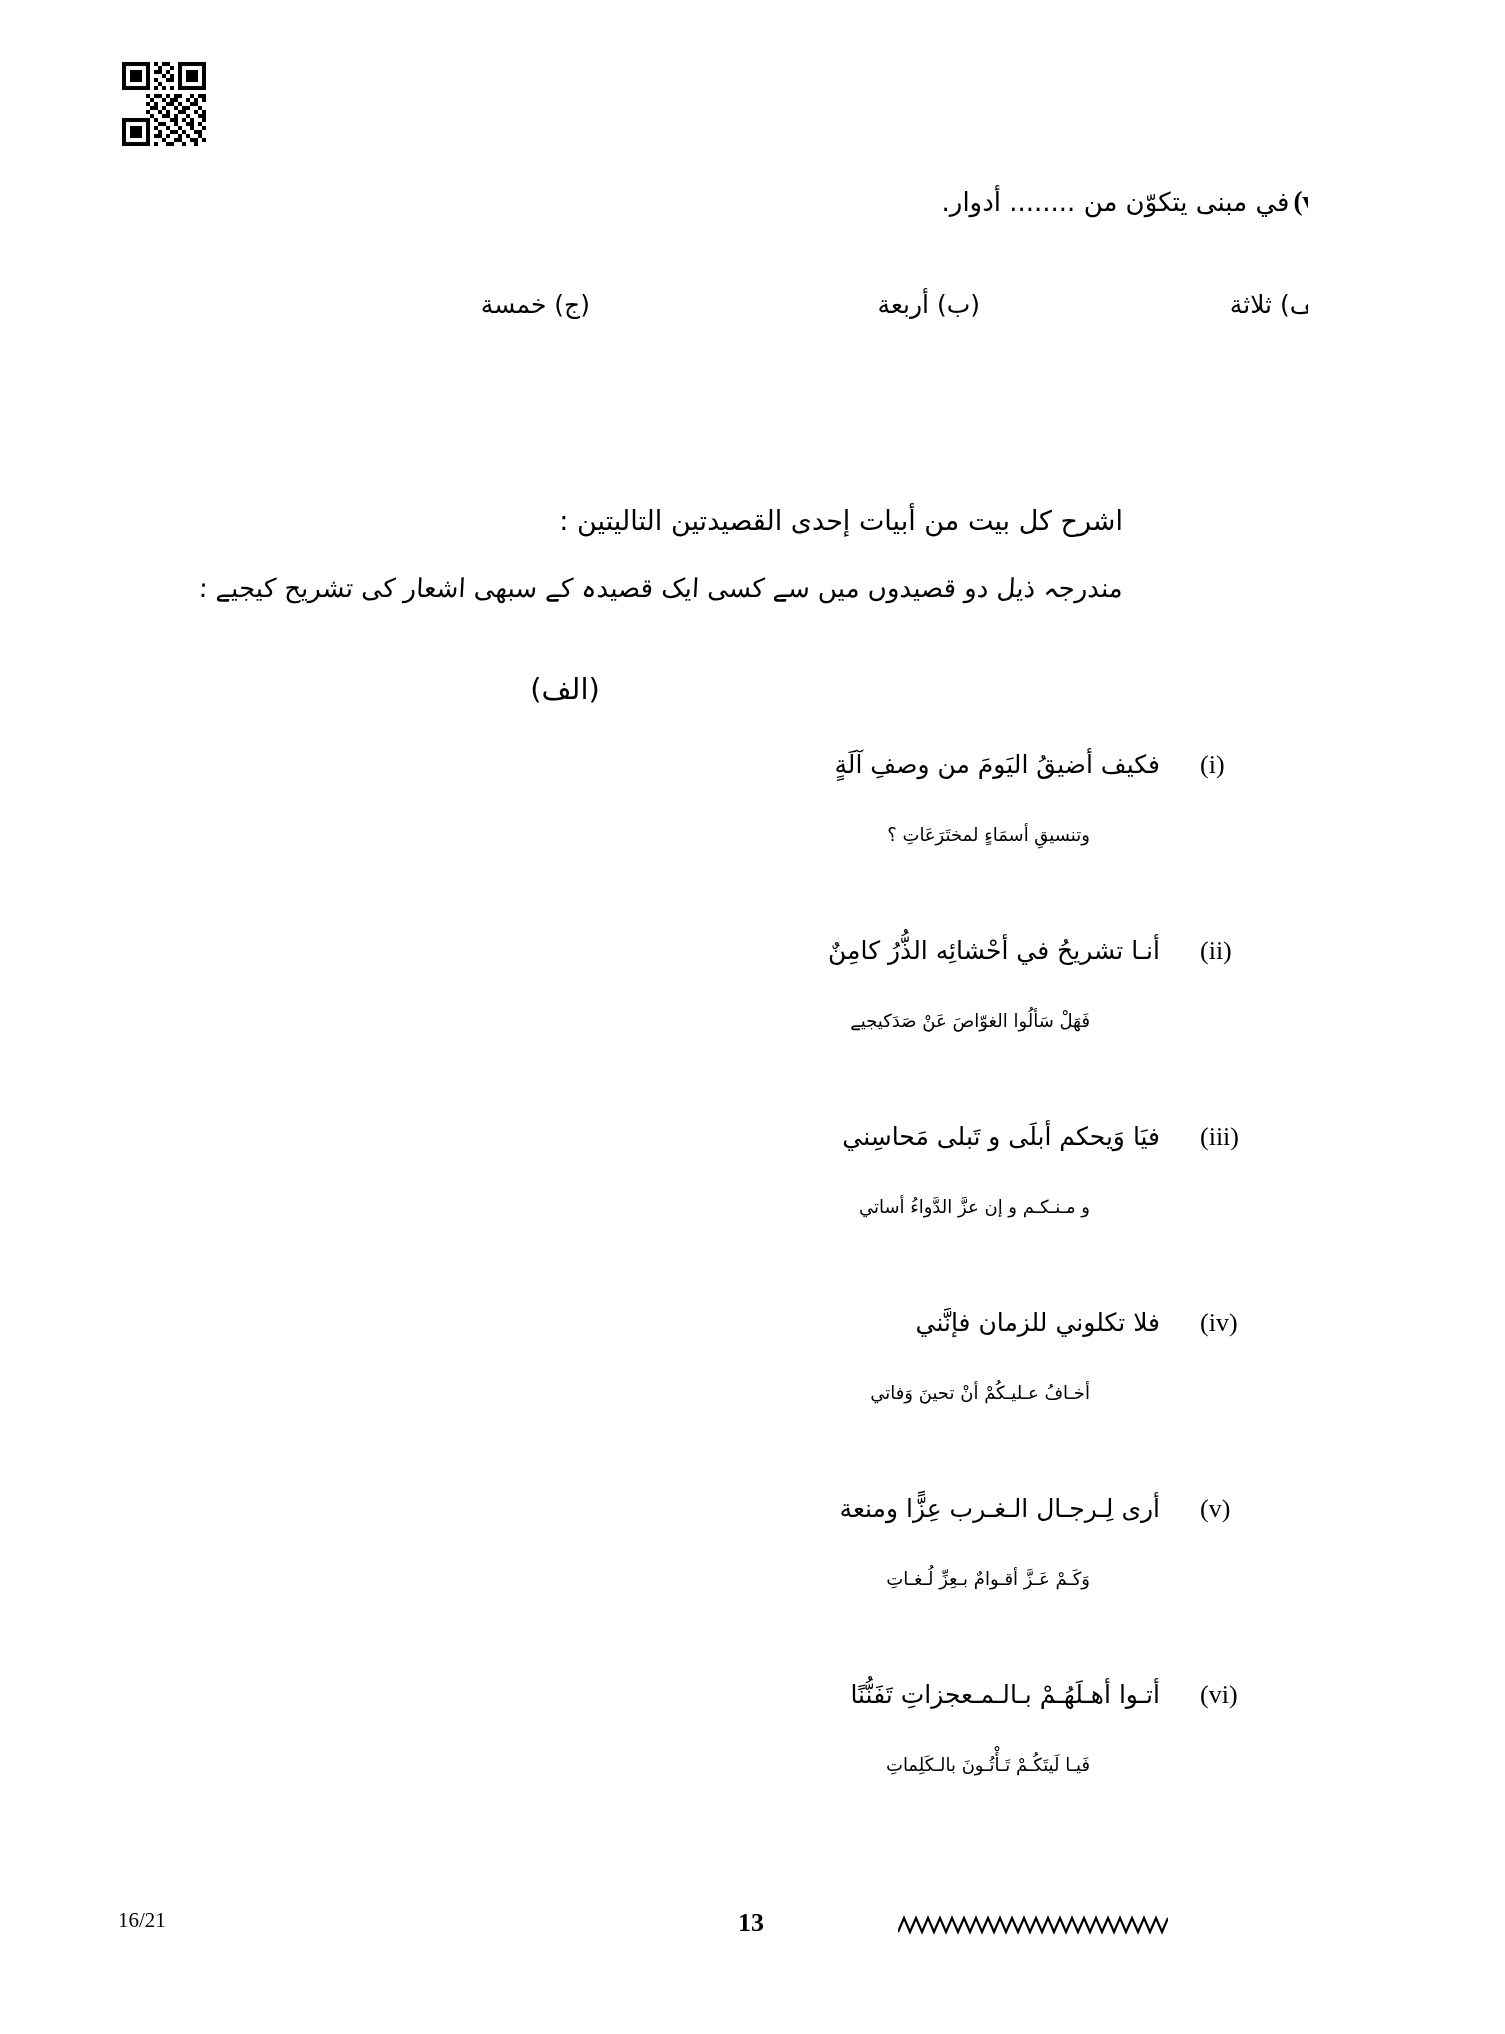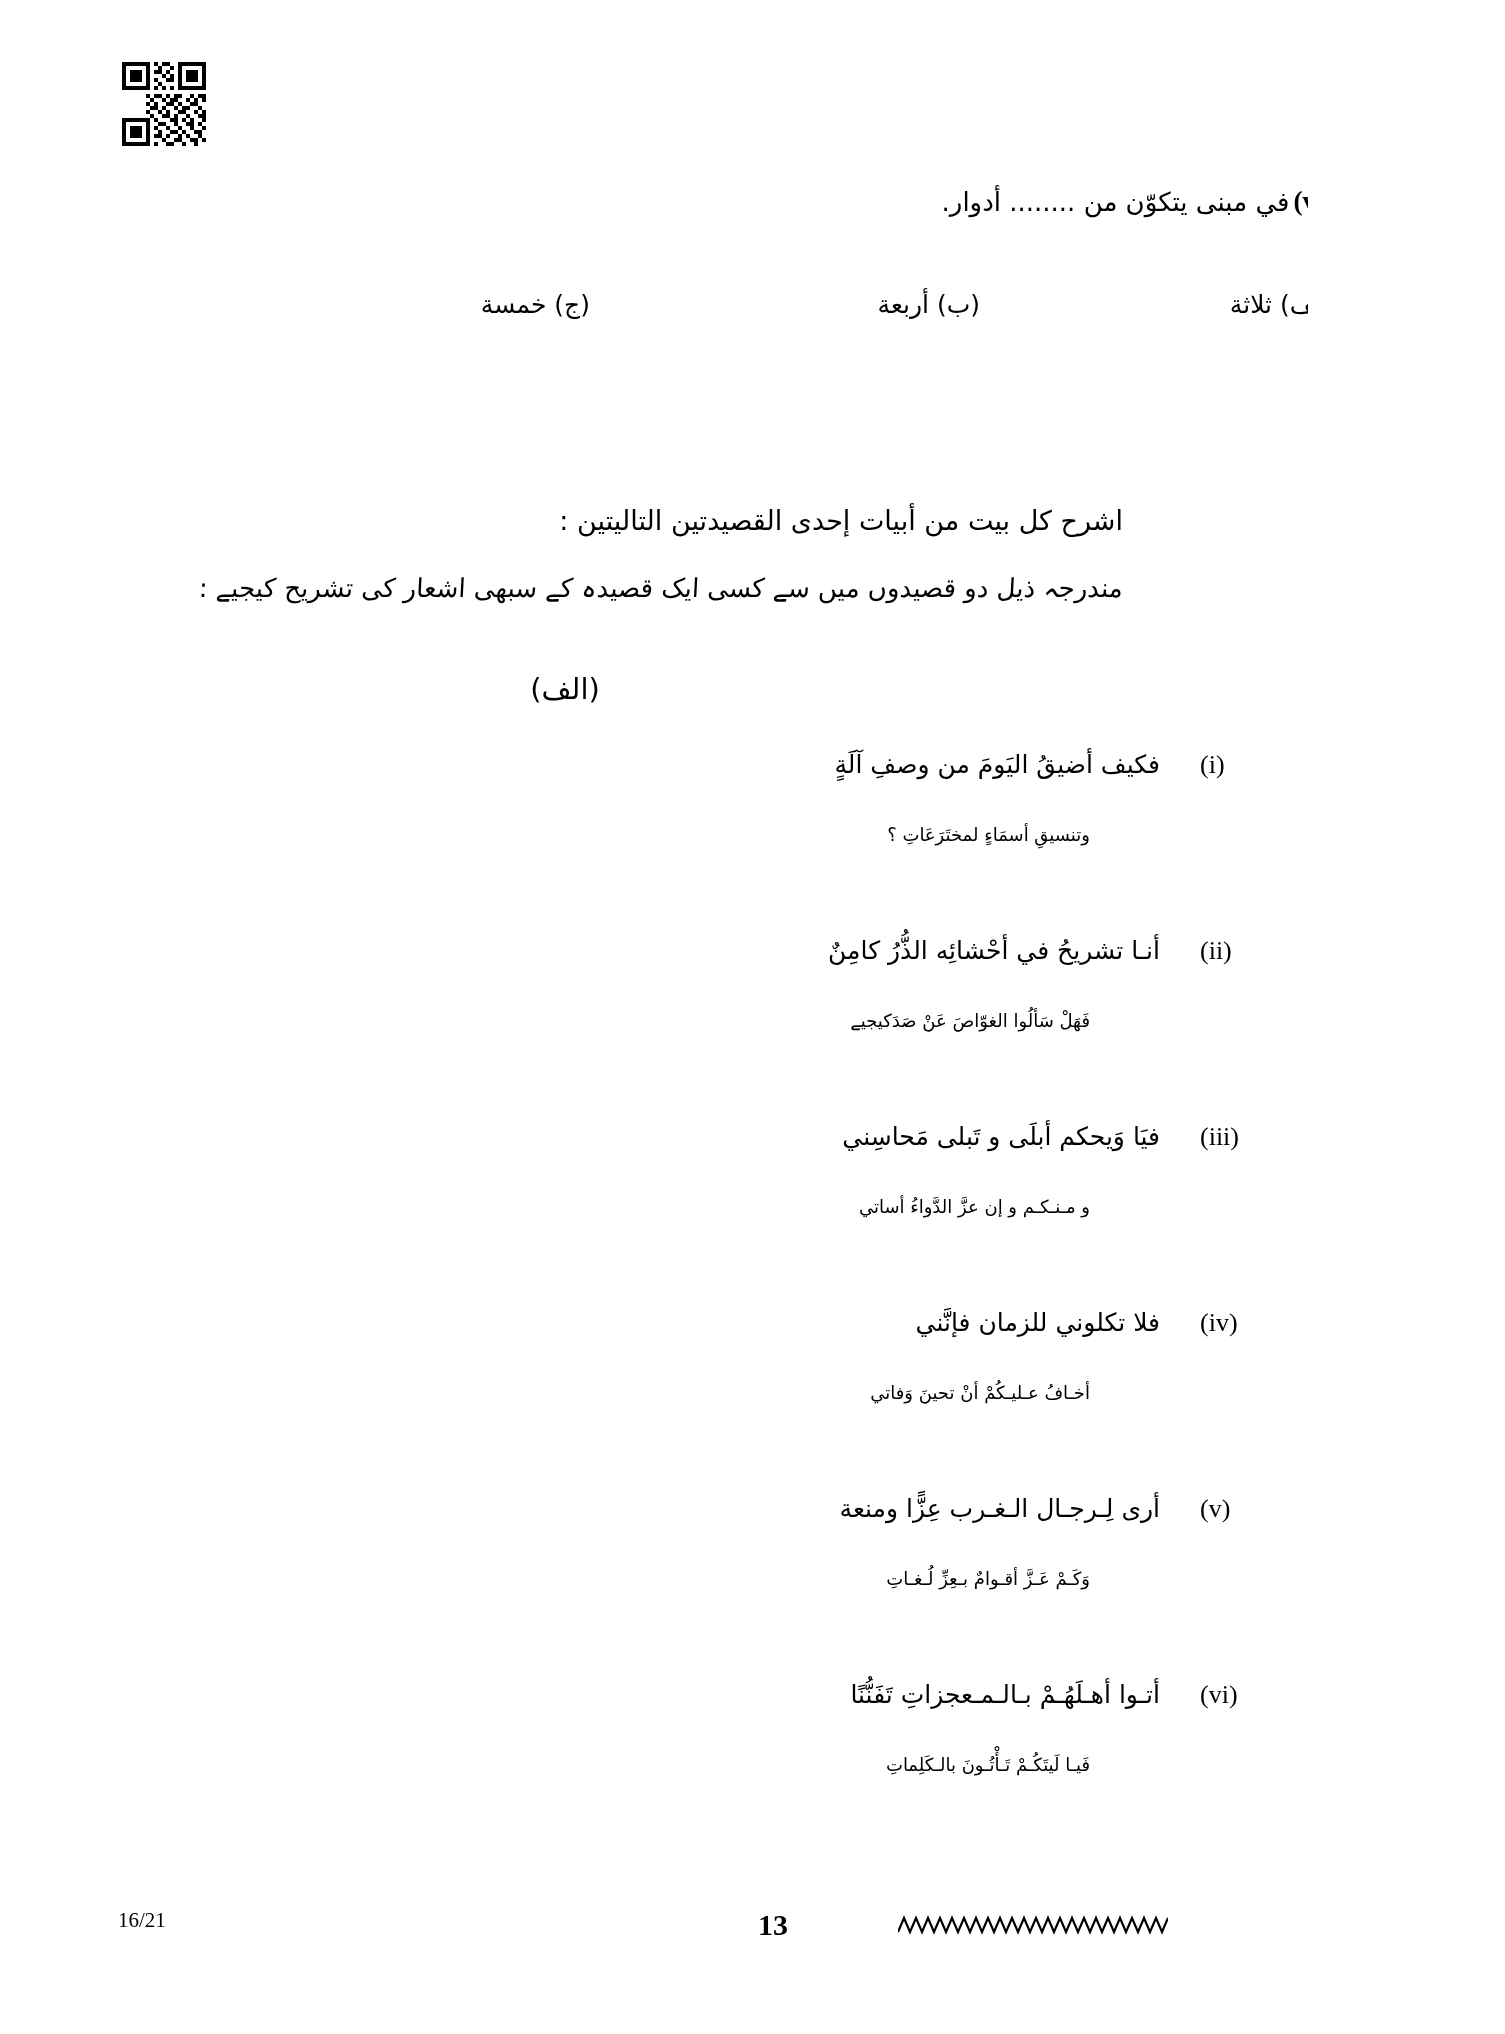--- a/index.html
+++ b/index.html
@@ -193,23 +193,23 @@
   }
   #footer-left {
     position: absolute;
     left: 0;
     top: 0;
     font-size: 21px;
     font-family: "Liberation Serif", "DejaVu Serif", serif;
   }
   #footer-page {
     position: absolute;
-    left: 640px;
-    top: 0;
-    font-size: 30px;
+    left: 620px;
+    top: 0;
+    font-size: 26px;
     font-weight: bold;
     font-family: "Liberation Serif", "DejaVu Serif", serif;
   }
   #footer-zigzag {
     position: absolute;
     left: 780px;
     top: 6px;
     width: 270px;
     height: 22px;
   }

